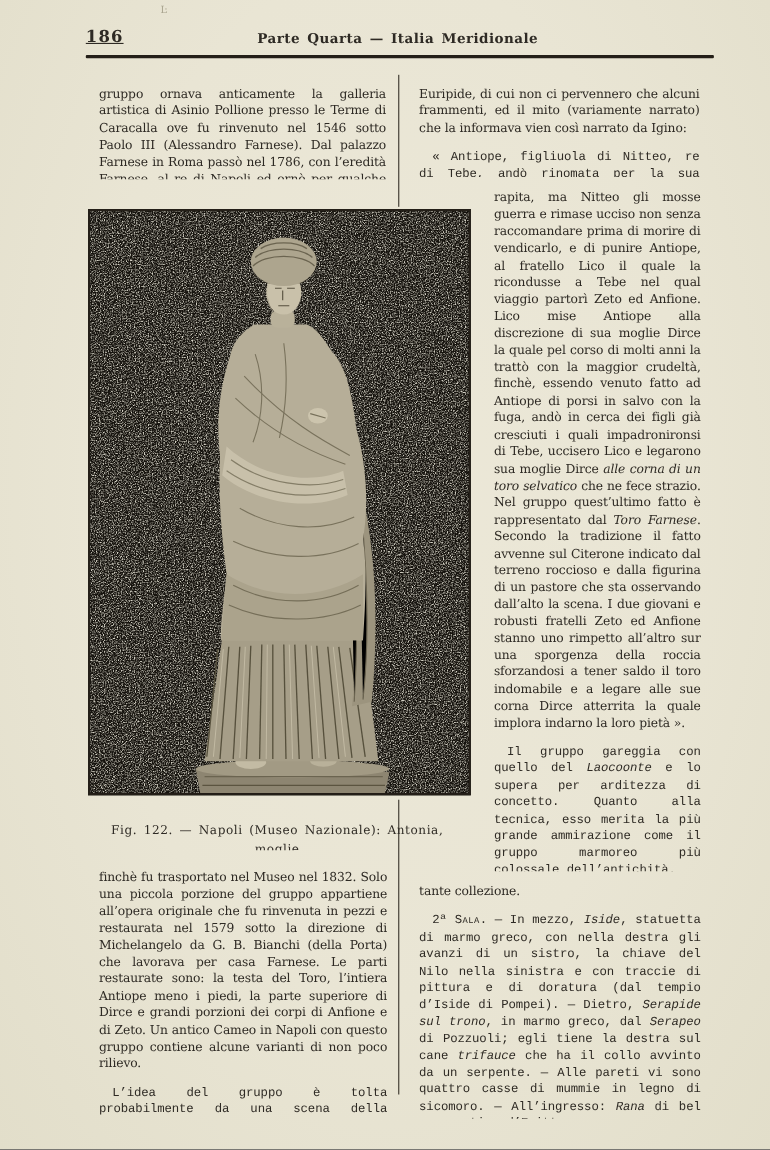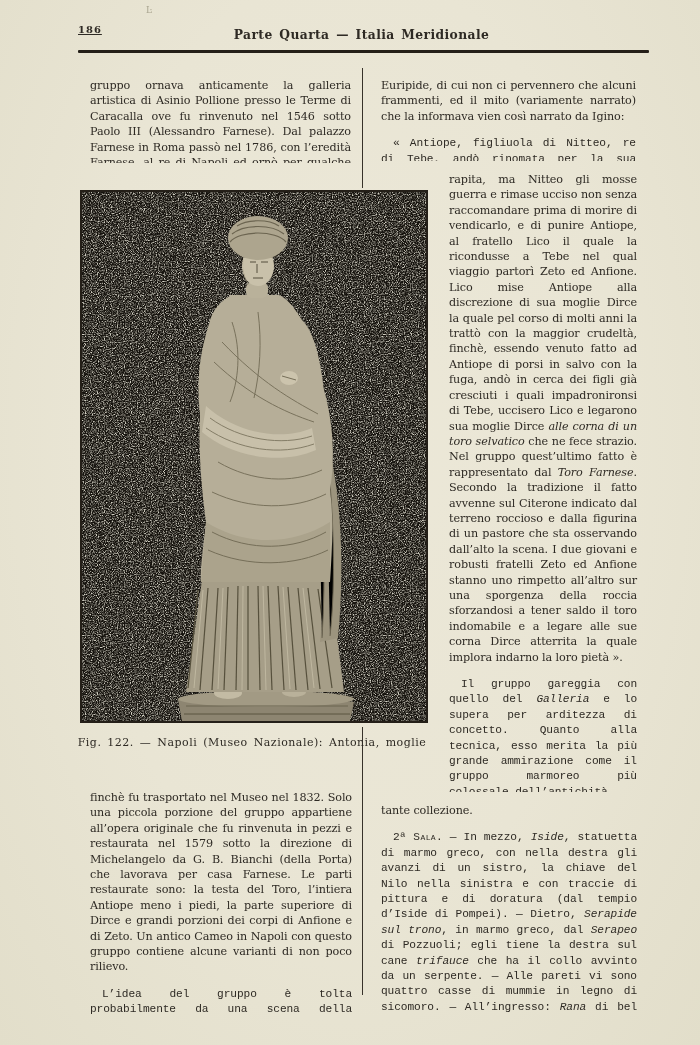--- a/index.html
+++ b/index.html
@@ -17,38 +17,38 @@
     font-size:11.2px;line-height:15.4px;
     text-align:justify;
     overflow:hidden;
     letter-spacing:-0.1px;
   }
   .tb p{margin:12px;}
   .tb p.ind{text-indent:12px;font-family:Liberation Mono, monospace;}
   .tb span.i{font-style:italic;}
   .tb span.b{font-weight:bold;}
   .tb span.sc{font-variant:small-caps;letter-spacing:0.4px;}
-  .hdr-num{position:absolute;left:78px;top:24px;font-size:10px;font-weight:600;letter-spacing:1px;text-decoration:underline;}
+  .hdr-num{position:absolute;left:78px;top:24px;font-size:15px;font-weight:600;letter-spacing:1px;text-decoration:underline;}
   .hdr-title{position:absolute;left:76px;top:27px;width:571px;text-align:center;font-size:12.3px;font-weight:600;letter-spacing:0.4px;word-spacing:2px;}
   .hdr-rule{position:absolute;left:78px;top:50px;width:571px;height:3px;background:#241f18;border-radius:1px;}
   .pencil-mark{position:absolute;left:146px;top:5px;font-size:9px;color:#a9a48f;}
   .vrule{position:absolute;left:362px;width:1px;background:#37322a;}
   .vrule.top{top:68px;height:120px;}
   .vrule.bottom{top:727px;height:268px;}
   .figure{
     position:absolute;left:80px;top:190px;width:344px;height:529px;
     border:2px solid #241f18;background:#16130e;
   }
   .figure svg{display:block;width:344px;height:529px;}
   .caption{
     position:absolute;left:70px;top:731px;width:364px;height:42px;
     font-size:11px;line-height:16.5px;text-align:center;
     letter-spacing:0.5px;word-spacing:2px;overflow:hidden;
   }
-  .caption p{margin:4px;text-align:center;}
+  .caption p{margin:16px;text-align:center;}
   #left-top{left:78px;top:66px;width:285px;height:97px;}
   #right-top{left:369px;top:66px;width:279px;height:95px;}
   #right-narrow{left:437px;top:160px;width:212px;height:632px;}
   #left-bottom{left:78px;top:778px;width:286px;height:238px;}
   #right-bottom{left:369px;top:791px;width:280px;height:226px;}
 </style>
 </head>
 <body>
 
 <div class="page">
@@ -63,21 +63,21 @@
 
   <div id="left-top" class="tb">
       <p><span>gruppo ornava anticamente la galleria artistica di Asinio Pollione presso le Terme di Caracalla ove fu rinvenuto nel 1546 sotto Paolo III (Alessandro Farnese). Dal palazzo Farnese in Roma passò nel 1786, con l’eredità Farnese, al re di Napoli ed ornò per qualche tempo la Villa Nazionale</span></p>
     </div>
   <div id="right-top" class="tb">
       <p><span>Euripide, di cui non ci pervennero che alcuni frammenti, ed il mito (variamente narrato) che la informava vien così narrato da Igino:</span></p>
       <p class="ind"><span>« Antiope, figliuola di Nitteo, re di Tebe, andò rinomata per la sua bellezza in tutta la Grecia. Epopeo, re di Sicione, la sposò dopo averla</span></p>
     </div>
   <div id="right-narrow" class="tb">
       <p><span>rapita, ma Nitteo gli mosse guerra e rimase ucciso non senza raccomandare prima di morire di vendicarlo, e di punire Antiope, al fratello Lico il quale la ricondusse a Tebe nel qual viaggio partorì Zeto ed Anfione. Lico mise Antiope alla discrezione di sua moglie Dirce la quale pel corso di molti anni la trattò con la maggior crudeltà, finchè, essendo venuto fatto ad Antiope di porsi in salvo con la fuga, andò in cerca dei figli già cresciuti i quali impadronironsi di Tebe, uccisero Lico e legarono sua moglie Dirce </span><span class="i">alle corna di un toro selvatico</span><span> che ne fece strazio. Nel gruppo quest’ultimo fatto è rappresentato dal </span><span class="i">Toro Farnese</span><span>. Secondo la tradizione il fatto avvenne sul Citerone indicato dal terreno roccioso e dalla figurina di un pastore che sta osservando dall’alto la scena. I due giovani e robusti fratelli Zeto ed Anfione stanno uno rimpetto all’altro sur una sporgenza della roccia sforzandosi a tener saldo il toro indomabile e a legare alle sue corna Dirce atterrita la quale implora indarno la loro pietà ».</span></p>
-      <p class="ind"><span>Il gruppo gareggia con quello del </span><span class="i">Galleria</span><span> e lo supera per arditezza di concetto. Quanto alla tecnica, esso merita la più grande ammirazione come il gruppo marmoreo più colossale dell’antichità.</span></p>
+      <p class="ind"><span>Il gruppo gareggia con quello del </span><span class="i">Laocoonte</span><span> e lo supera per arditezza di concetto. Quanto alla tecnica, esso merita la più grande ammirazione come il gruppo marmoreo più colossale dell’antichità.</span></p>
     </div>
 
   <div class="figure">
     <svg viewBox="0 0 344 529" xmlns="http://www.w3.org/2000/svg">
       <defs>
         <filter id="sp" x="0" y="0" width="100%" height="100%">
           <feTurbulence type="fractalNoise" baseFrequency="0.85" numOctaves="2" seed="7" result="n"></feTurbulence>
           <feColorMatrix in="n" type="matrix" values="0 0 0 0 0.80  0 0 0 0 0.78  0 0 0 0 0.68  1.6 1.6 1.6 0 -2.2"></feColorMatrix>
         </filter>
       </defs>

